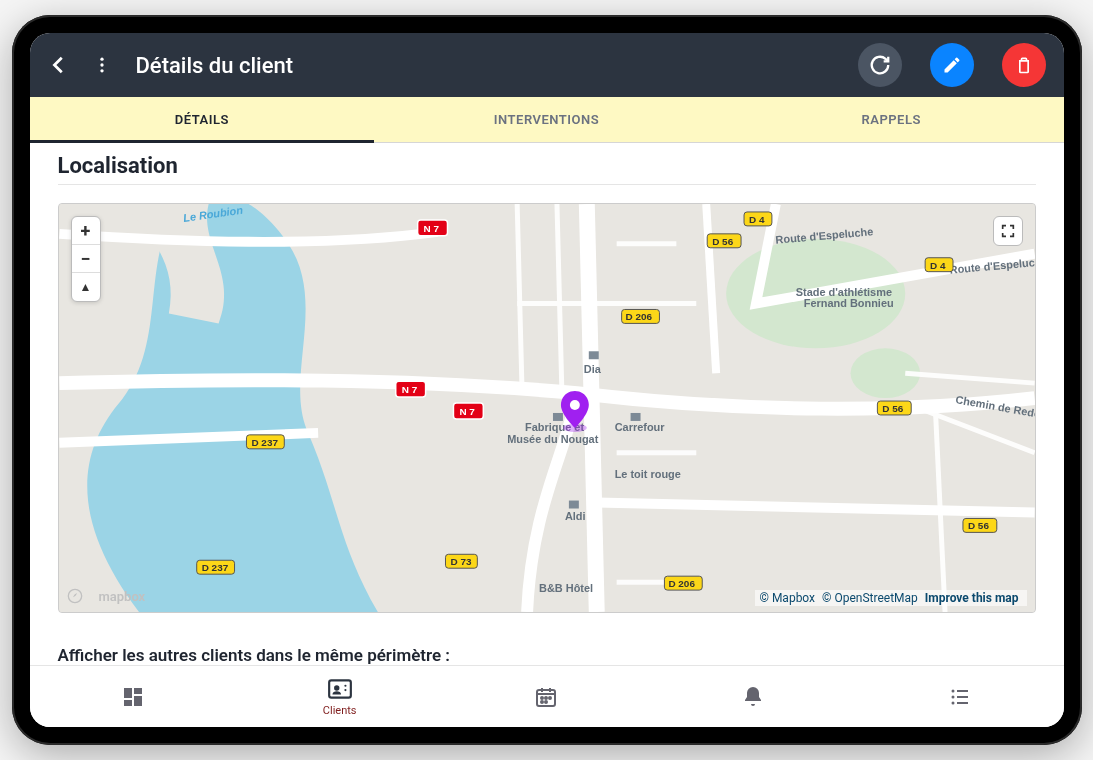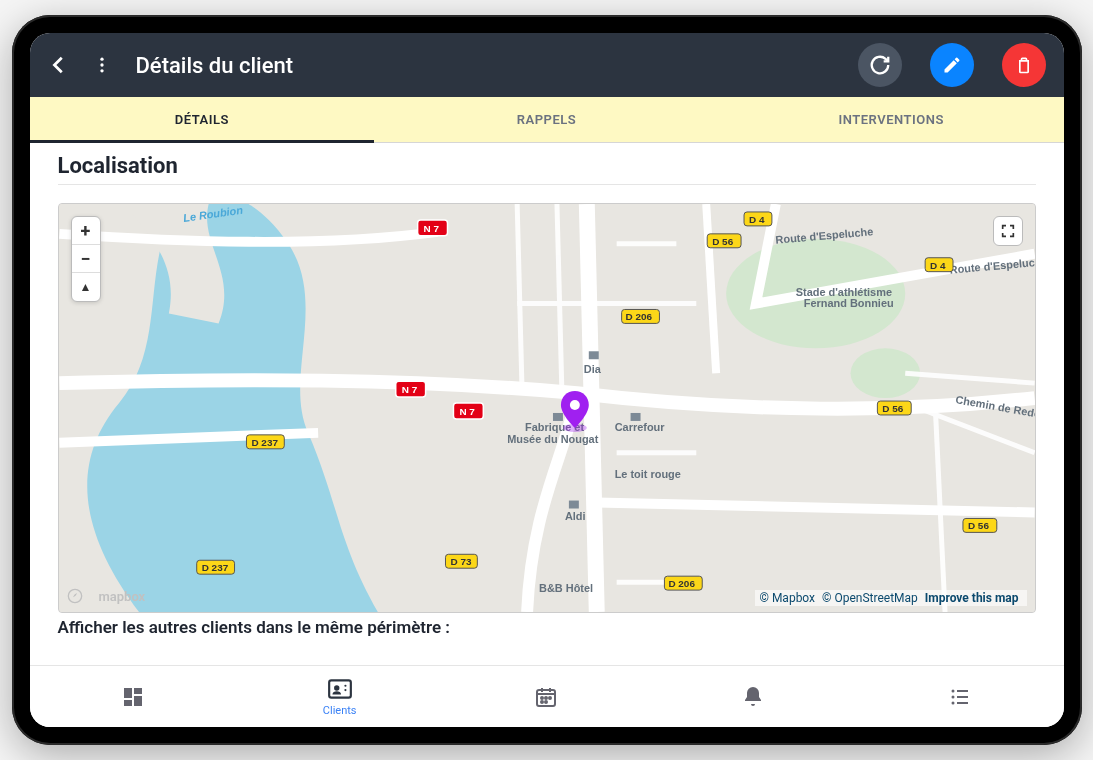--- a/index.html
+++ b/index.html
@@ -153,21 +153,21 @@
   .shield-yellow {
     fill:#fcd718; stroke:#555; stroke-width:1;
   }
   .shield-text { font:700 10px sans-serif; fill:#fff; }
   .shield-text-y { font:700 10px sans-serif; fill:#333; }
   .poi-text { font:600 11px sans-serif; fill:#63707c; }
   .road-text { font:600 11px sans-serif; fill:#63707c; }
   .river-text { font:italic 600 11px sans-serif; fill:#4aa8d8; }
 
   .subtext {
-    margin-top: 4px;
+    margin-top: 32px;
     font-size: 17px;
     font-weight: 600;
     color: #1f2530;
   }
 
   .bottom-nav {
     height: 62px;
     background: #fff;
     border-top: 1px solid #e5e5e5;
     display: flex;
@@ -175,21 +175,21 @@
   .nav-item {
     flex: 1;
     display: flex;
     flex-direction: column;
     align-items: center;
     justify-content: center;
     gap: 3px;
     cursor: pointer;
     color: #64646e;
   }
-  .nav-item.active { color: #3b82f6; }
+  .nav-item.active { color: #7f1d1d; }
   .nav-label { font-size: 11px; }
 </style>
 </head>
 <body>
 
 <div class="tablet-frame">
   <div class="screen">
 
     <div class="top-bar">
       <div class="back-btn">
@@ -219,22 +219,22 @@
       </div>
       <div class="circ-btn circ-delete">
         <svg width="20" height="20" viewBox="0 0 24 24" fill="none" stroke="#fff" stroke-width="2">
             <path d="M6 7h12M9 7V5a1 1 0 0 1 1-1h4a1 1 0 0 1 1 1v2m2 0v13a1 1 0 0 1-1 1H8a1 1 0 0 1-1-1V7h10z"></path>
           </svg>
       </div>
     </div>
 
     <div class="tabs">
       <div class="tab active">DÉTAILS</div>
+      <div class="tab">INTERVENTIONS</div>
       <div class="tab">RAPPELS</div>
-      <div class="tab">INTERVENTIONS</div>
     </div>
 
     <div class="content">
       <div class="section-title">Localisation</div>
       <div class="divider"></div>
 
       <div class="map-wrap">
         <svg class="map-svg" viewBox="0 0 980 410">
 
           <rect width="980" height="410" fill="#e8e6e1"></rect>

